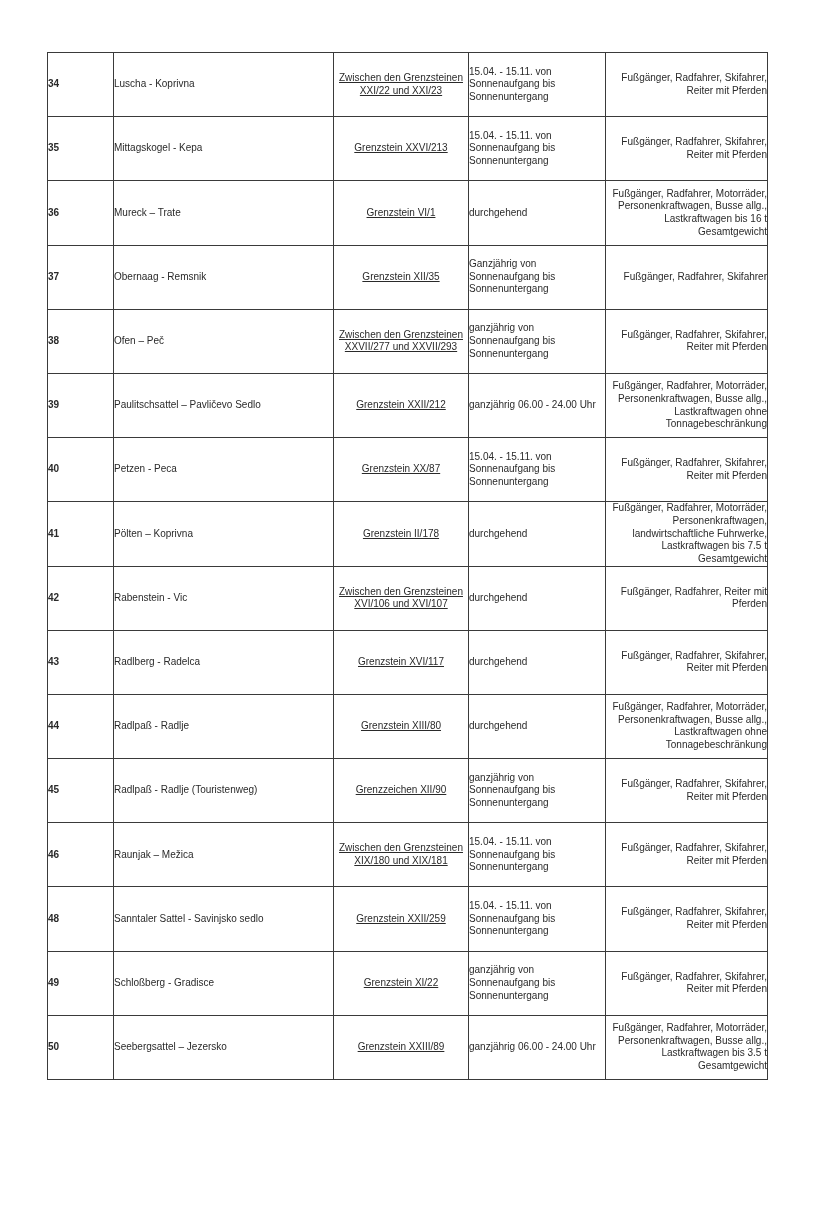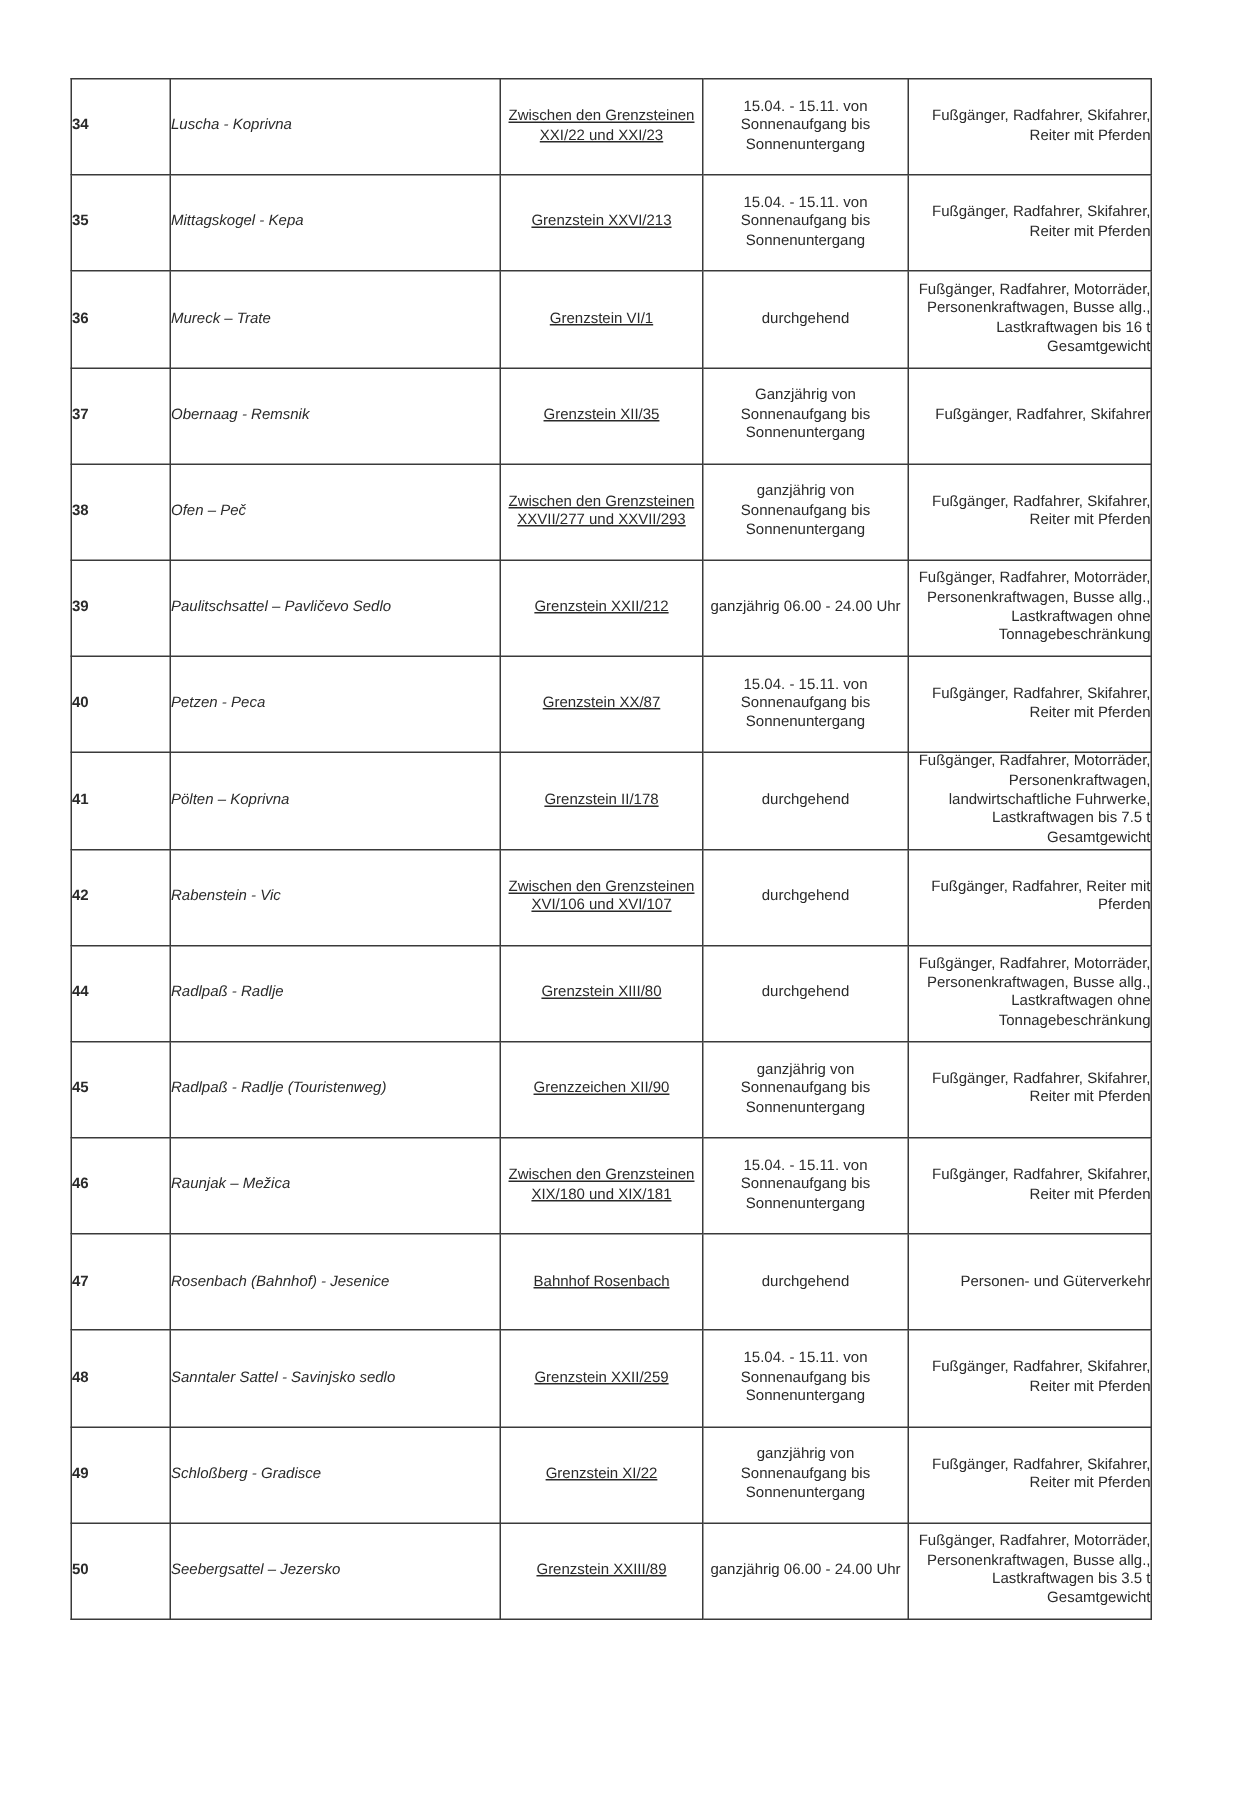--- a/index.html
+++ b/index.html
@@ -13,23 +13,23 @@
     border: 1.3px solid #3a3a3a;
     height: 63.2px; padding: 0; font-size: 10px; line-height: 12.6px;
     vertical-align: middle;
   }
   col.c-num { width: 66px; }
   col.c-name { width: 220px; }
   col.c-loc { width: 135px; }
   col.c-time { width: 137px; }
   col.c-traffic { width: 162px; }
   td.num { font-weight: bold; font-size: 10.5px; }
-  td.name { text-align: left; padding-left: 2px; font-style: italic; }
+  td.name { text-align: left; padding-left: 2px; }
   td.loc { text-align: center; padding: 0 3px; text-decoration: underline; }
-  td.time { text-align: center; padding: 0 3px; }
+  td.time { padding: 0 3px; }
   td.traffic { text-align: right; padding-left: 2px; padding-right: 2px; }
   .cell-text { white-space: pre-line; display: block; }
 </style>
 </head>
 <body>
 
 <table class="crossings">
   <colgroup>
     <col class="c-num">
       <col class="c-name">
@@ -221,20 +221,38 @@
         </td>
     <td class="time">
           <span class="cell-text">durchgehend</span>
         </td>
     <td class="traffic">
           <span class="cell-text">Fußgänger, Radfahrer, Reiter mit
 Pferden</span>
         </td>
   </tr>
 
+  <tr>
+    <td class="num">
+          <span class="cell-text">43</span>
+        </td>
+    <td class="name">
+          <span class="cell-text">Radlberg - Radelca</span>
+        </td>
+    <td class="loc">
+          <span class="cell-text">Grenzstein XVI/117</span>
+        </td>
+    <td class="time">
+          <span class="cell-text">durchgehend</span>
+        </td>
+    <td class="traffic">
+          <span class="cell-text">Fußgänger, Radfahrer, Skifahrer,
+Reiter mit Pferden</span>
+        </td>
+  </tr>
 
   <tr>
     <td class="num">
           <span class="cell-text">44</span>
         </td>
     <td class="name">
           <span class="cell-text">Radlpaß - Radlje</span>
         </td>
     <td class="loc">
           <span class="cell-text">Grenzstein XIII/80</span>
@@ -286,37 +304,20 @@
           <span class="cell-text">15.04. - 15.11. von
 Sonnenaufgang bis
 Sonnenuntergang</span>
         </td>
     <td class="traffic">
           <span class="cell-text">Fußgänger, Radfahrer, Skifahrer,
 Reiter mit Pferden</span>
         </td>
   </tr>
 
-  <tr>
-    <td class="num">
-          <span class="cell-text">47</span>
-        </td>
-    <td class="name">
-          <span class="cell-text">Rosenbach (Bahnhof) - Jesenice</span>
-        </td>
-    <td class="loc">
-          <span class="cell-text">Bahnhof Rosenbach</span>
-        </td>
-    <td class="time">
-          <span class="cell-text">durchgehend</span>
-        </td>
-    <td class="traffic">
-          <span class="cell-text">Personen- und Güterverkehr</span>
-        </td>
-  </tr>
 
   <tr>
     <td class="num">
           <span class="cell-text">48</span>
         </td>
     <td class="name">
           <span class="cell-text">Sanntaler Sattel - Savinjsko sedlo</span>
         </td>
     <td class="loc">
           <span class="cell-text">Grenzstein XXII/259</span>

